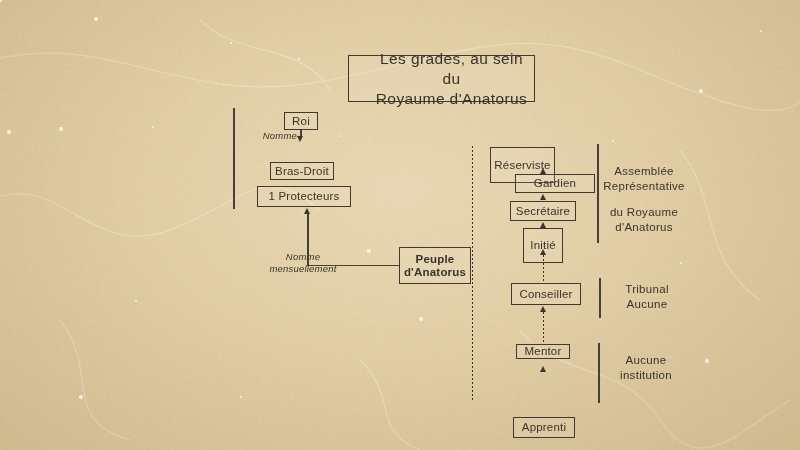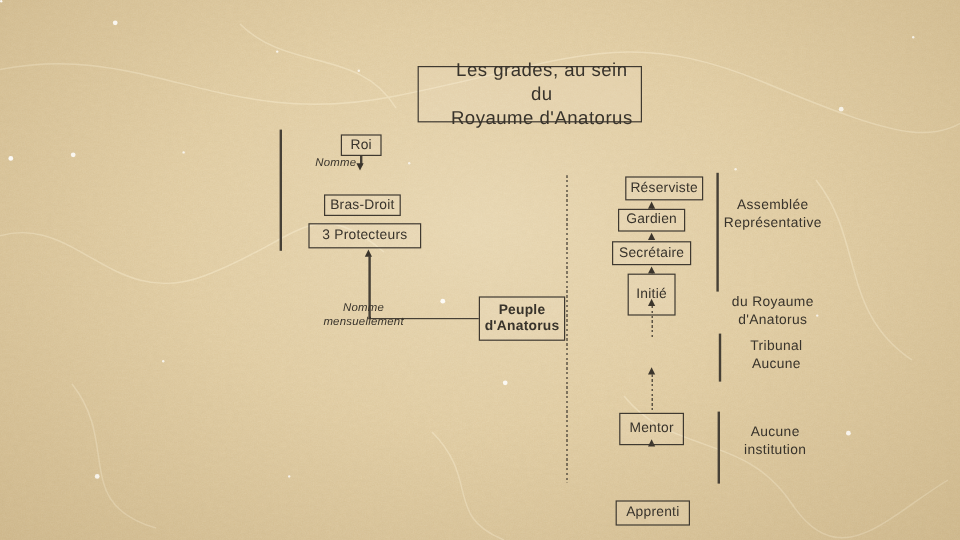--- a/index.html
+++ b/index.html
@@ -108,65 +108,66 @@
     </div>
 
     <div class="node" style="left:284px;top:112px;width:34px;height:18px;">Roi</div>
     <div class="vline" style="left:300px;top:130px;height:8px;"></div>
     <div class="head-down" style="left:297px;top:136px;"></div>
     <div class="edge-lbl" style="left:247px;top:130px;width:50px;text-align:right;font-style:italic;">Nomme</div>
     <div class="node" style="left:270px;top:142px;width:64px;height:18px;margin-top:20px;">Bras-Droit</div>
 
     <div class="vline" style="left:233px;top:108px;height:101px;"></div>
 
-    <div class="node" style="left:257px;top:186px;width:94px;height:21px;">3 Protecteurs</div>
+    <div class="node" style="left:257px;top:186px;width:94px;height:21px;">1 Protecteurs</div>
     <div class="head-up" style="left:304px;top:208px;"></div>
     <div class="vline" style="left:307px;top:213px;height:53px;"></div>
     <div class="hline" style="left:307px;top:264.5px;width:92px;"></div>
     <div class="edge-lbl" style="left:260px;top:251px;width:86px;text-align:center;">
       <div>Nomme</div>
       <div>mensuellement</div>
     </div>
     <div class="node" style="left:399px;top:247px;width:72px;height:37px;font-weight:bold;">
       <div>
         <div>Peuple</div>
         <div>d'Anatorus</div>
       </div>
     </div>
 
     <div class="vdash" style="left:472px;top:146px;height:256px;"></div>
 
-    <div class="node" style="left:521px;top:147px;width:65px;height:20px;">Réserviste</div>
+    <div class="node" style="left:490px;top:147px;width:65px;height:36px;">Réserviste</div>
     <div class="head-up" style="left:539.5px;top:168px;"></div>
     <div class="vdash" style="left:542.5px;top:172px;height:2px;"></div>
-    <div class="node" style="left:515px;top:174px;width:56px;height:19px;">Gardien</div>
+    <div class="node" style="left:515px;top:174px;width:80px;height:19px;">Gardien</div>
     <div class="head-up" style="left:539.5px;top:194px;"></div>
     <div class="vdash" style="left:542.5px;top:198px;height:3px;"></div>
     <div class="node" style="left:510px;top:201px;width:66px;height:20px;">Secrétaire</div>
     <div class="head-up" style="left:539.5px;top:222px;"></div>
     <div class="vdash" style="left:542.5px;top:226px;height:2px;"></div>
     <div class="node" style="left:523px;top:228px;width:40px;height:35px;">Initié</div>
 
     <div class="head-up" style="left:539.5px;top:249px;"></div>
     <div class="vdash" style="left:542.5px;top:255px;height:27px;"></div>
+    <div class="node" style="left:511px;top:283px;width:70px;height:22px;">Conseiller</div>
 
     <div class="head-up" style="left:539.5px;top:306px;"></div>
     <div class="vdash" style="left:542.5px;top:312px;height:31px;"></div>
-    <div class="node" style="left:516px;top:344px;width:54px;height:27px;">Mentor</div>
+    <div class="node" style="left:516px;top:344px;width:54px;height:15px;">Mentor</div>
 
     <div class="head-up" style="left:539.5px;top:365.5px;"></div>
     <div class="vline" style="left:542.5px;top:369px;height:2px;"></div>
     <div class="node" style="left:513px;top:371px;width:62px;height:21px;margin-top:46px;">Apprenti</div>
 
     <div class="vline" style="left:597px;top:144px;height:99px;"></div>
     <div class="lbl" style="left:597px;top:164px;width:94px;">
       <div>Assemblée</div>
       <div>Représentative</div>
     </div>
-    <div class="lbl" style="left:597px;top:205px;width:94px;margin-top:40px;">
+    <div class="lbl" style="left:597px;top:205px;width:94px;">
       <div>du Royaume</div>
       <div>d'Anatorus</div>
     </div>
 
     <div class="vline" style="left:599px;top:278px;height:40px;"></div>
     <div class="lbl" style="left:608px;top:282px;width:78px;">
       <div>Tribunal</div>
       <div>Aucune</div>
     </div>
 

